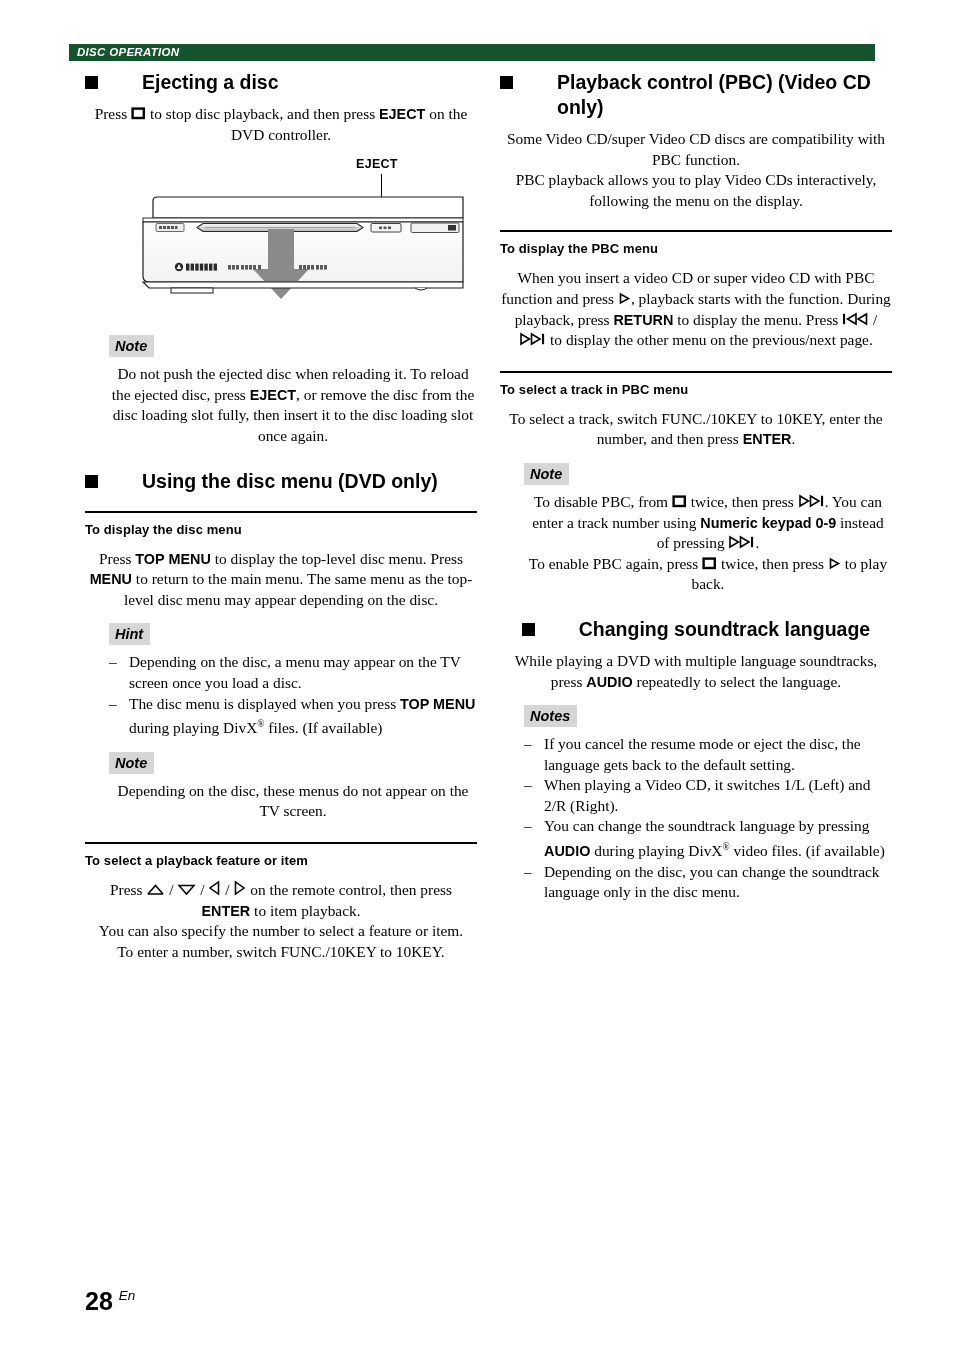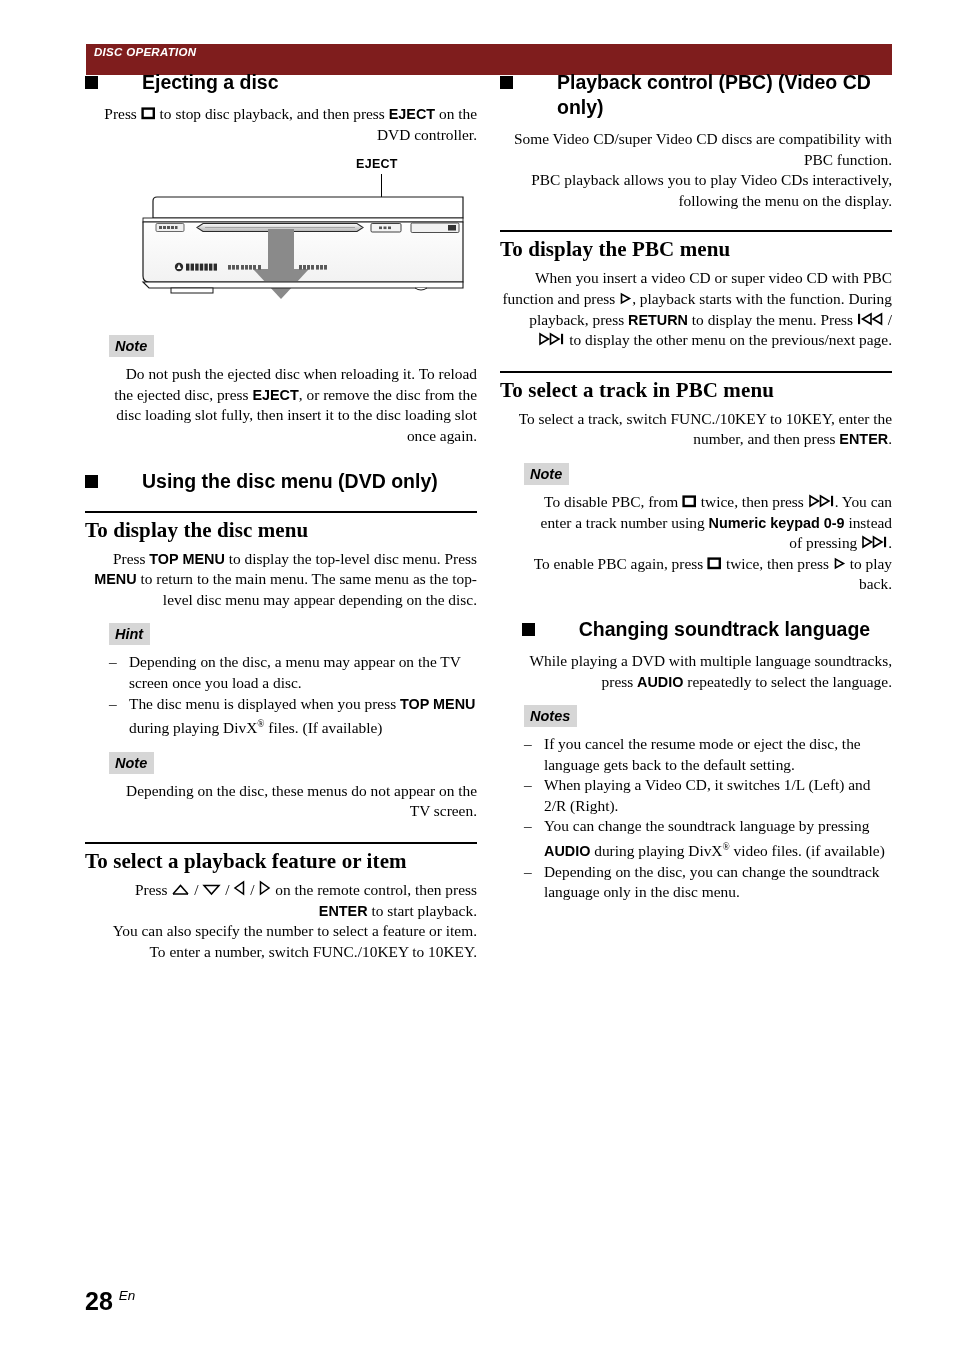--- a/index.html
+++ b/index.html
@@ -18,25 +18,25 @@
   .page {
     position: absolute;
     left: 0; top: 0;
     width: 954px;
     height: 1348px;
   }
 
   
   .runhead {
     position: absolute;
-    left: 86px;
+    left: 69px;
     top: 44px;
     width: 806px;
-    height: 31px;
-    background: #7f1d1d;
+    height: 17px;
+    background: #14532d;
   }
   .runhead-label {
     position: absolute;
     left: 8px;
     top: 1px;
     font-family: "Liberation Sans", "DejaVu Sans", sans-serif;
     font-weight: bold;
     font-style: italic;
     font-size: 11.5px;
     letter-spacing: 0.3px;
@@ -74,34 +74,34 @@
     flex: 0 0 auto;
   }
   .h-major .txt { display: block; margin-left: 31px; }
 
   .h-rule {
     border-top: 2.2px solid #000;
     margin: 17px 0 0 0;
     height: 0;
   }
   .h-sub {
-    font-family: Liberation Serif, serif;
-    font-weight: bold;
-    font-size: 21px;
+    font-family: Liberation Sans, sans-serif;
+    font-weight: bold;
+    font-size: 13px;
     line-height: 22px;
     margin: 6px 0 8px 0;
     letter-spacing: 0.1px;
   }
 
   
   p.body {
     font-size: 15.4px;
     line-height: 20.6px;
     margin: 0 0 3px 0;
-    text-align: right;
+    text-align: center;
   }
   p.body.tight { margin-bottom: 0; }
   .b { font-family: "Liberation Sans", "DejaVu Sans", sans-serif; font-weight: bold; font-size: 14.4px; }
   sup.reg { font-size: 9.5px; vertical-align: super; }
 
   
   .callout { margin: 13px 0 0 0; padding-left: 24px; }
   .callout-tag {
     display: inline-block;
     background: #d6d6d6;
@@ -357,21 +357,21 @@
       <span>/</span>
       <span class="gly"><svg width="13" height="16" viewBox="0 0 13 16">
             <path d="M 10.5 2 L 10.5 14 L 2 8 Z" fill="none" stroke="#000" stroke-width="1.5" stroke-linejoin="miter"></path>
           </svg></span>
       <span>/</span>
       <span class="gly"><svg width="13" height="16" viewBox="0 0 13 16">
             <path d="M 2.5 2 L 2.5 14 L 11 8 Z" fill="none" stroke="#000" stroke-width="1.5" stroke-linejoin="miter"></path>
           </svg></span>
       <span>on the remote control, then press</span>
       <span class="b">ENTER</span>
-      <span>to start playback.</span>
+      <span>to item playback.</span>
     </p>
     <p class="body tight">You can also specify the number to select a feature or item.</p>
     <p class="body tight">To enter a number, switch FUNC./10KEY to 10KEY.</p>
   </div>
 
   <div class="col col-right">
 
     <h2 class="h-major">
       <span class="bullet"></span>
       <span class="txt">Playback control (PBC) (Video CD only)</span>

